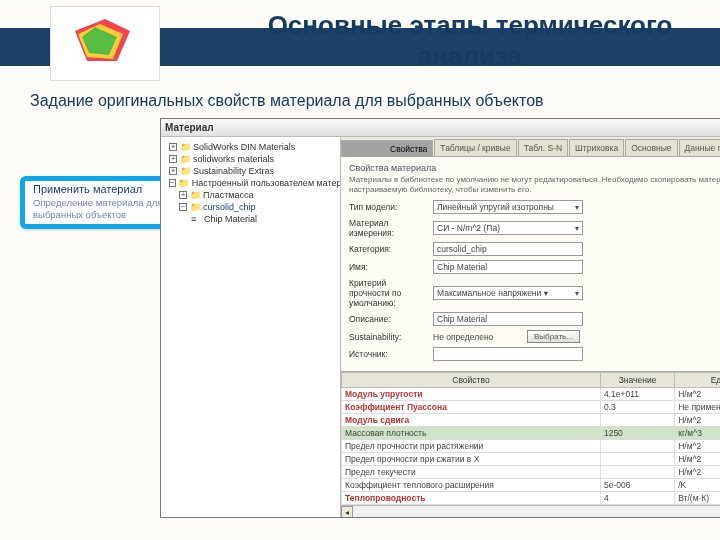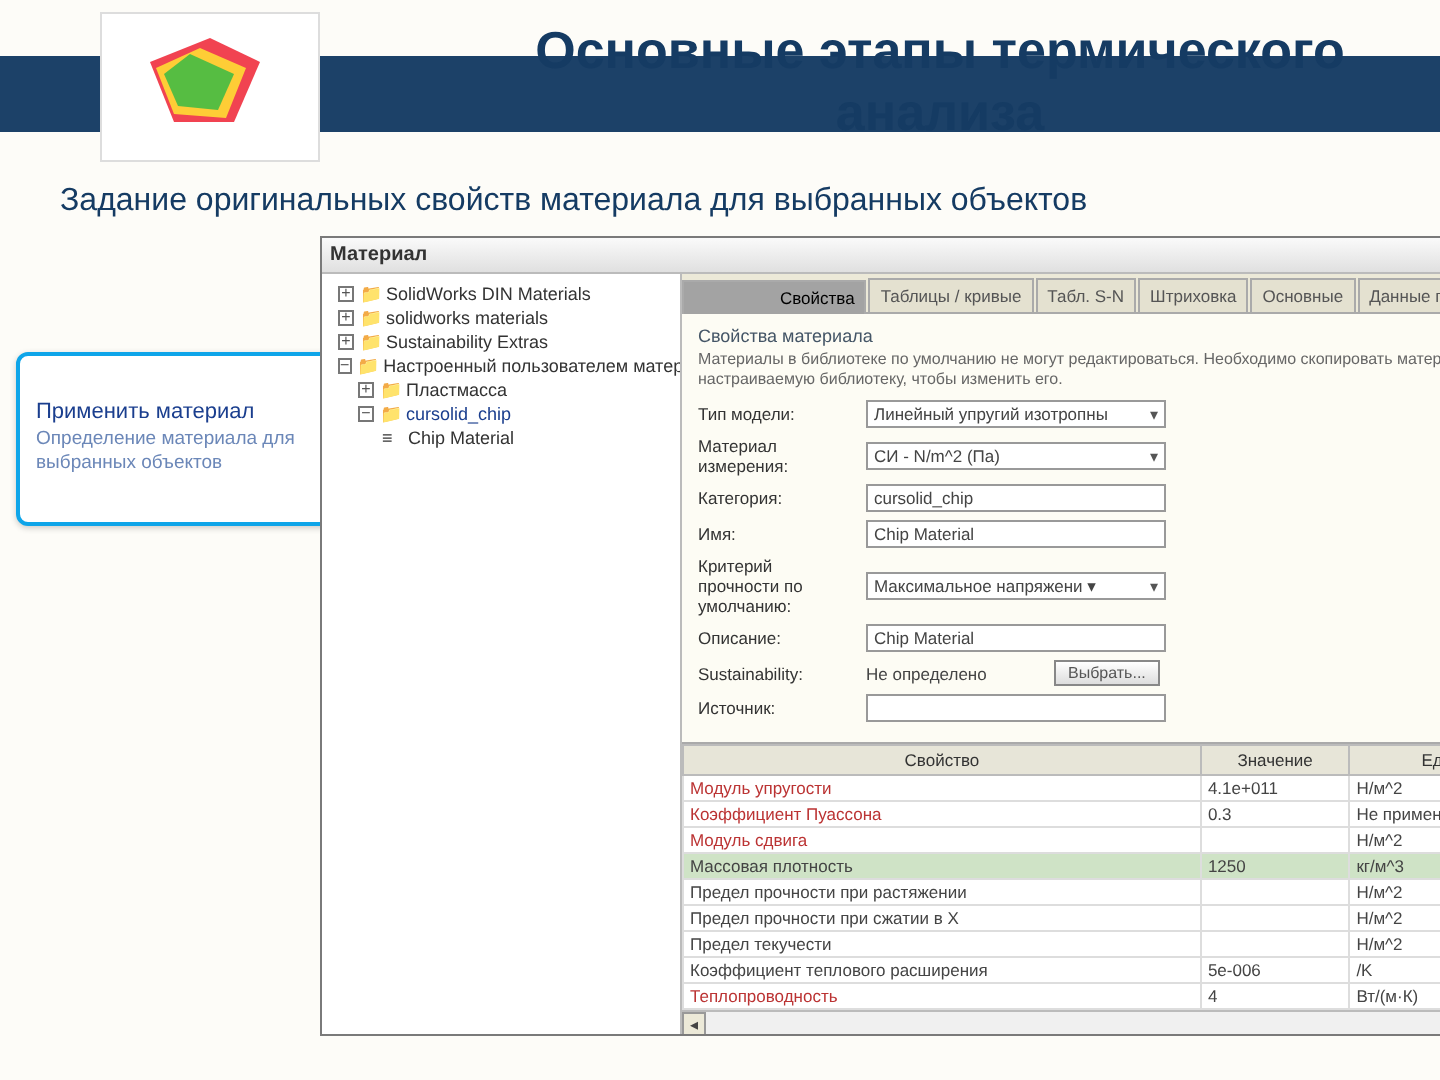--- a/index.html
+++ b/index.html
@@ -33,26 +33,26 @@
   .frow .lab { width: 80px; color:#333;}
   .frow .inp { flex:none; width:150px; height:14px; border:1px solid #999; background:#fff; padding:0 3px; font-size:8.5px; display:flex; align-items:center;}
   .frow .sel-dd { display:flex; align-items:center; }
   .frow .sel-dd::after { content:"▾"; font-size:8px; margin-left:auto; color:#555;}
   .btn-small { border:1px solid #888; background:linear-gradient(#fff,#ddd); padding:1px 6px; font-size:8px; color:#555;}
   .grid-lower { border-top:1px solid #aaa; background:#f3f2ec; flex:1; overflow:hidden; display:flex; flex-direction:column;}
   .gridwrap { flex:1; overflow:auto; position:relative;}
   table.grid { width:100%; border-collapse:collapse; font-size:8.5px; background:#fff;}
   table.grid th { background:#e7e5d8; border:1px solid #bbb; padding:2px 3px; text-align:center; font-weight:normal; color:#333;}
   table.grid td { border:1px solid #ddd; padding:1px 3px; color:#444;}
-  table.grid td.req { color:#b33;}
+  table.grid td.req { color:#b33;font-weight:bold;}
   table.grid tr.hl td { background:#cfe3c6; }
   .scrollbars { height:12px; background:#e0e0e0; border-top:1px solid #bbb; display:flex;}
   .sb-btn { width:12px; height:12px; background:#ece9d8; border:1px solid #999; font-size:8px; display:flex;align-items:center;justify-content:center;color:#444;}
   .sb-track { flex:1; background:#f0f0f0;}
-  .callout { position:absolute; top:176px; left:8px; width:166px; background:#fff; border:2px solid #0ea5e9; border-radius:6px; padding:22px 8px; font-size:10px; box-shadow:0 1px 3px rgba(0,0,0,0.2);}
+  .callout { position:absolute; top:176px; left:20px; width:166px; background:#fff; border:5px solid #0ea5e9; border-radius:6px; padding:2px 8px; font-size:10px; box-shadow:0 1px 3px rgba(0,0,0,0.2);}
   .callout .h { color:#1a3e8e; font-weight:normal; margin-bottom:2px; font-size:11px;}
   .callout .d { color:#6b87b8; font-size:9.5px; line-height:1.3;}
 </style>
 </head>
 <body>
 
 <div class="banner"></div>
 <div class="logo">
   <svg viewBox="0 0 80 60">
       <g transform="translate(10,5)">

